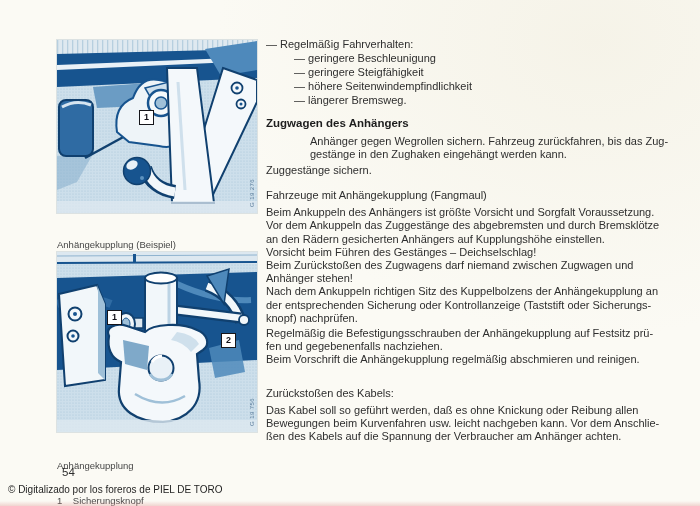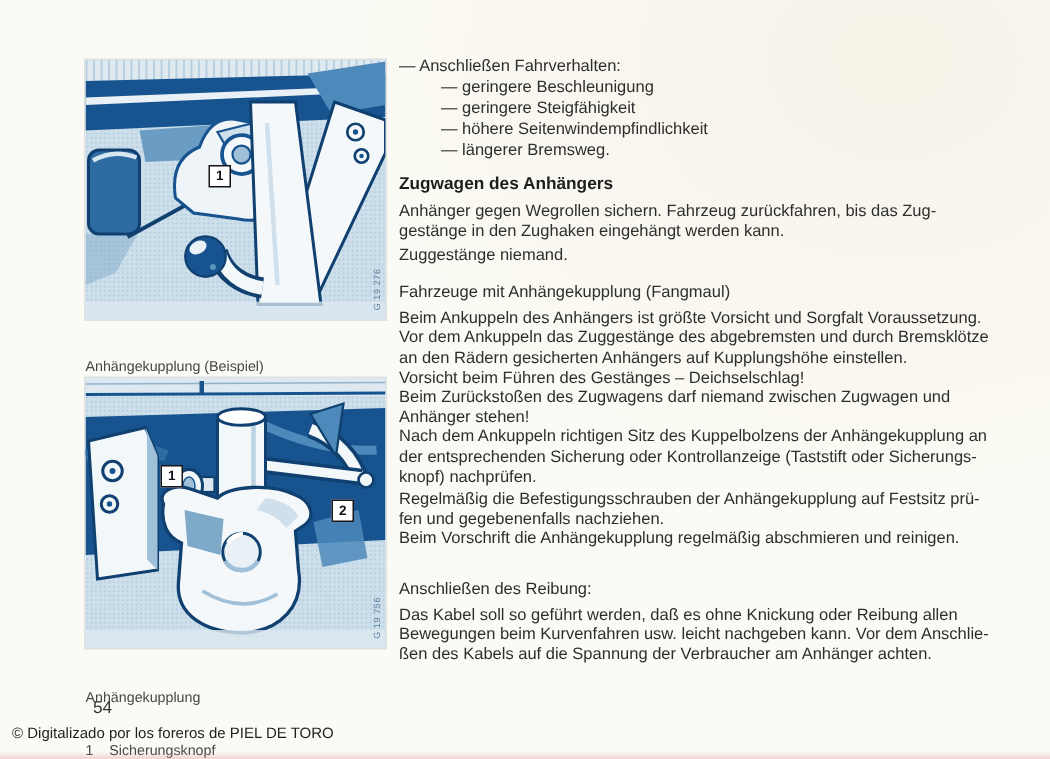--- a/index.html
+++ b/index.html
@@ -51,21 +51,21 @@
   .credit{position:absolute;left:8px;top:484px;font-size:10px;color:#1f1f1f;}
 
   
   .right-col{position:absolute;left:266px;top:38px;width:432px;font-size:11px;}
   .list{line-height:13.9px;}
   .list .indent{margin-left:28px;}
   .list div{white-space:pre;}
   .heading{font-weight:bold;font-size:11.5px;line-height:14px;margin-top:8px;color:#1d1d1d;}
   .subhead{margin-top:7px;line-height:13px;white-space:pre;}
   .para{line-height:13.2px;white-space:pre;}
-  #para1{margin-top:5px;}
+  #para1{margin-top:5px;margin-left:44px;}
   #para2{margin-top:3px;}
   #sub2{margin-top:12px;}
   #para3{margin-top:4px;}
   #para4{margin-top:2px;}
   #sub3{margin-top:20px;}
   #para5{margin-top:4px;}
 </style>
 </head>
 <body>
 
@@ -184,42 +184,42 @@
     <div>Anhängekupplung</div>
     <div>1    Sicherungsknopf
 2    Handhebel</div>
   </div>
 
   <div class="page-number">54</div>
   <div class="credit">© Digitalizado por los foreros de PIEL DE TORO</div>
 
   <div class="right-col">
     <div class="list">
-      <div>— Anschließen Fahrverhalten:</div>
+      <div>— Regelmäßig Fahrverhalten:</div>
       <div class="indent">— geringere Beschleunigung</div>
       <div class="indent">— geringere Steigfähigkeit</div>
       <div class="indent">— höhere Seitenwindempfindlichkeit</div>
       <div class="indent">— längerer Bremsweg.</div>
     </div>
     <div class="heading">Zugwagen des Anhängers</div>
     <div class="para" id="para1">Anhänger gegen Wegrollen sichern. Fahrzeug zurückfahren, bis das Zug-
 gestänge in den Zughaken eingehängt werden kann.</div>
-    <div class="para" id="para2">Zuggestänge niemand.</div>
+    <div class="para" id="para2">Zuggestänge sichern.</div>
     <div class="subhead" id="sub2">Fahrzeuge mit Anhängekupplung (Fangmaul)</div>
     <div class="para" id="para3">Beim Ankuppeln des Anhängers ist größte Vorsicht und Sorgfalt Voraussetzung.
 Vor dem Ankuppeln das Zuggestänge des abgebremsten und durch Bremsklötze
 an den Rädern gesicherten Anhängers auf Kupplungshöhe einstellen.
 Vorsicht beim Führen des Gestänges – Deichselschlag!
 Beim Zurückstoßen des Zugwagens darf niemand zwischen Zugwagen und
 Anhänger stehen!
 Nach dem Ankuppeln richtigen Sitz des Kuppelbolzens der Anhängekupplung an
 der entsprechenden Sicherung oder Kontrollanzeige (Taststift oder Sicherungs-
 knopf) nachprüfen.</div>
     <div class="para" id="para4">Regelmäßig die Befestigungsschrauben der Anhängekupplung auf Festsitz prü-
 fen und gegebenenfalls nachziehen.
 Beim Vorschrift die Anhängekupplung regelmäßig abschmieren und reinigen.</div>
-    <div class="subhead" id="sub3">Anschließen des Reibung:</div>
+    <div class="subhead" id="sub3">Zurückstoßen des Kabels:</div>
     <div class="para" id="para5">Das Kabel soll so geführt werden, daß es ohne Knickung oder Reibung allen
 Bewegungen beim Kurvenfahren usw. leicht nachgeben kann. Vor dem Anschlie-
 ßen des Kabels auf die Spannung der Verbraucher am Anhänger achten.</div>
   </div>
 
 </div>
 
 </body></html>

